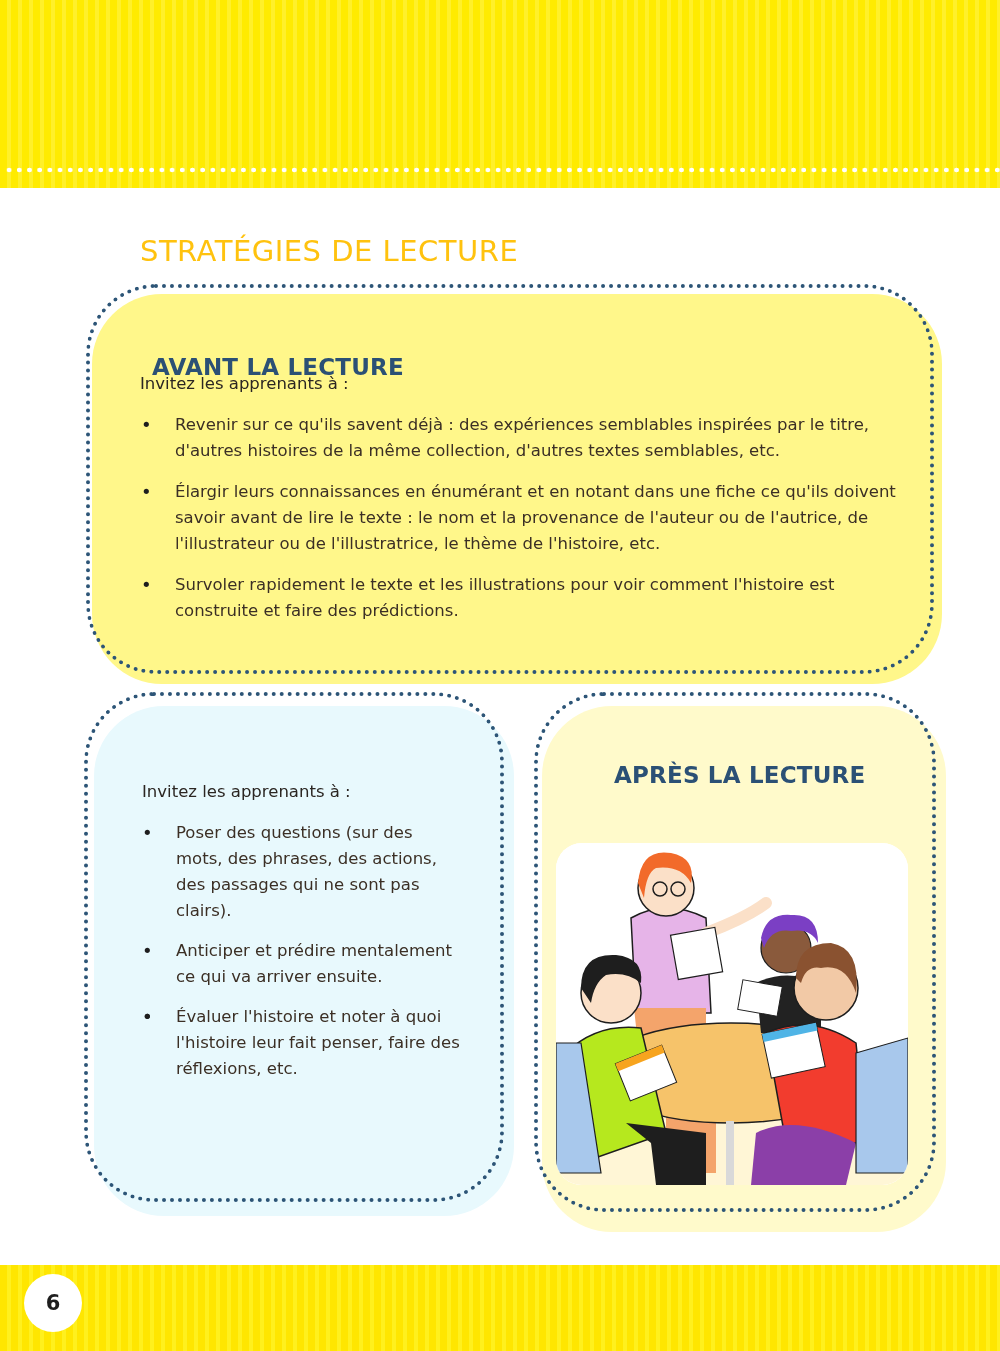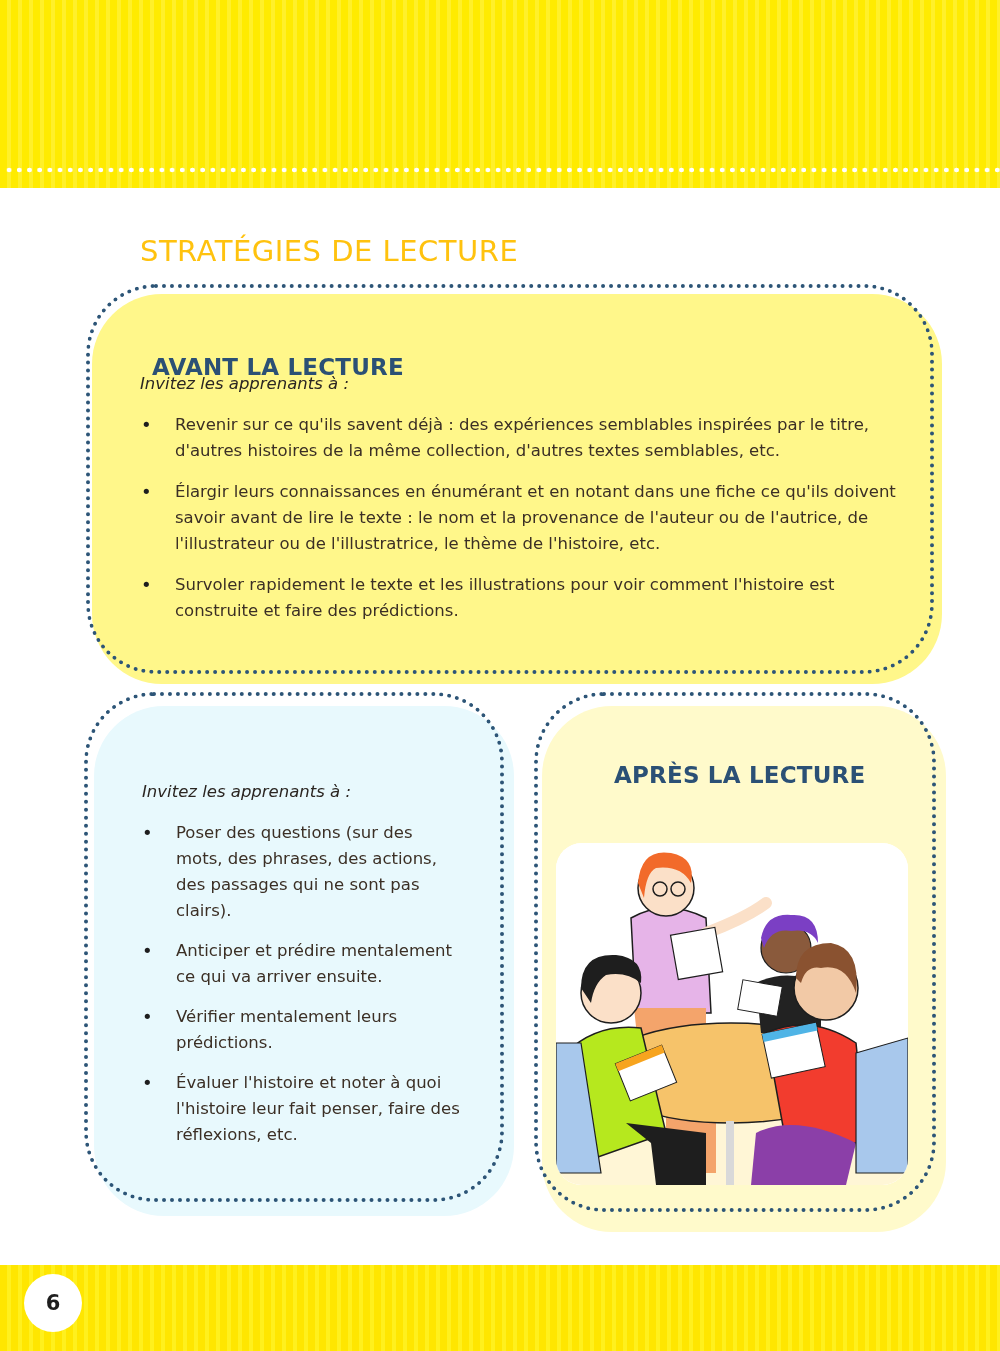--- a/index.html
+++ b/index.html
@@ -51,21 +51,21 @@
     .box-apres { left: 534px; top: 692px; width: 412px; height: 540px; }
     .box-apres .fill { left: 8px; top: 14px; right: 0; bottom: 0; background: #fffacb; border-radius: 70px; }
     .box-apres .dots { left: 0; top: 0; right: 10px; bottom: 20px; border-radius: 70px; }
 
     .section-title {
       position: absolute; margin: 12px;
       font-family: "DejaVu Sans", sans-serif; font-weight: bold;
       font-size: 23px; color: #2b5075; letter-spacing: 0.2px;
     }
     .intro {
-      position: absolute; margin: 0; font-size: 16.5px; color: #2b2622; line-height: 26px; font-style: italic;
+      position: absolute; margin: 0; font-size: 16.5px; color: #2b2622; line-height: 26px;
     }
     ul.bullets { position: absolute; margin: 0; padding: 0; list-style: none; }
     ul.bullets li {
       position: relative; padding-left: 34px; font-size: 16.5px; line-height: 26px; color: #3b2f25;
     }
     ul.bullets li .dot {
       position: absolute; left: 0; top: 0; font-size: 18px; color: #1e1e1e;
     }
     .avant-list li { margin-bottom: 15px; font-size: 16px; }
     .pendant-list li { margin-bottom: 14px; }
@@ -97,21 +97,21 @@
   </ul>
 </section>
 
 <section class="box box-pendant">
   <div class="fill"></div>
   <div class="dots"></div>
   <p class="intro" style="left:58px; top:87px;">Invitez les apprenants à :</p>
   <ul class="bullets pendant-list" style="left:58px; top:128px; width:320px;">
     <li><span class="dot">•</span><span>Poser des questions (sur des mots, des phrases, des actions, des passages qui ne sont pas clairs).</span></li>
     <li><span class="dot">•</span><span>Anticiper et prédire mentalement ce qui va arriver ensuite.</span></li>
-    <li><span class="dot">•</span><span>Vérifier mentalement leurs prédictions.</span></li>
+    <li><span class="dot">•</span></li>
     <li><span class="dot">•</span><span>Évaluer l'histoire et noter à quoi l'histoire leur fait penser, faire des réflexions, etc.</span></li>
   </ul>
 </section>
 
 <section class="box box-apres">
   <div class="fill"></div>
   <div class="dots"></div>
   <h2 class="section-title" style="left:68px; top:58px;">APRÈS LA LECTURE</h2>
 </section>
 

